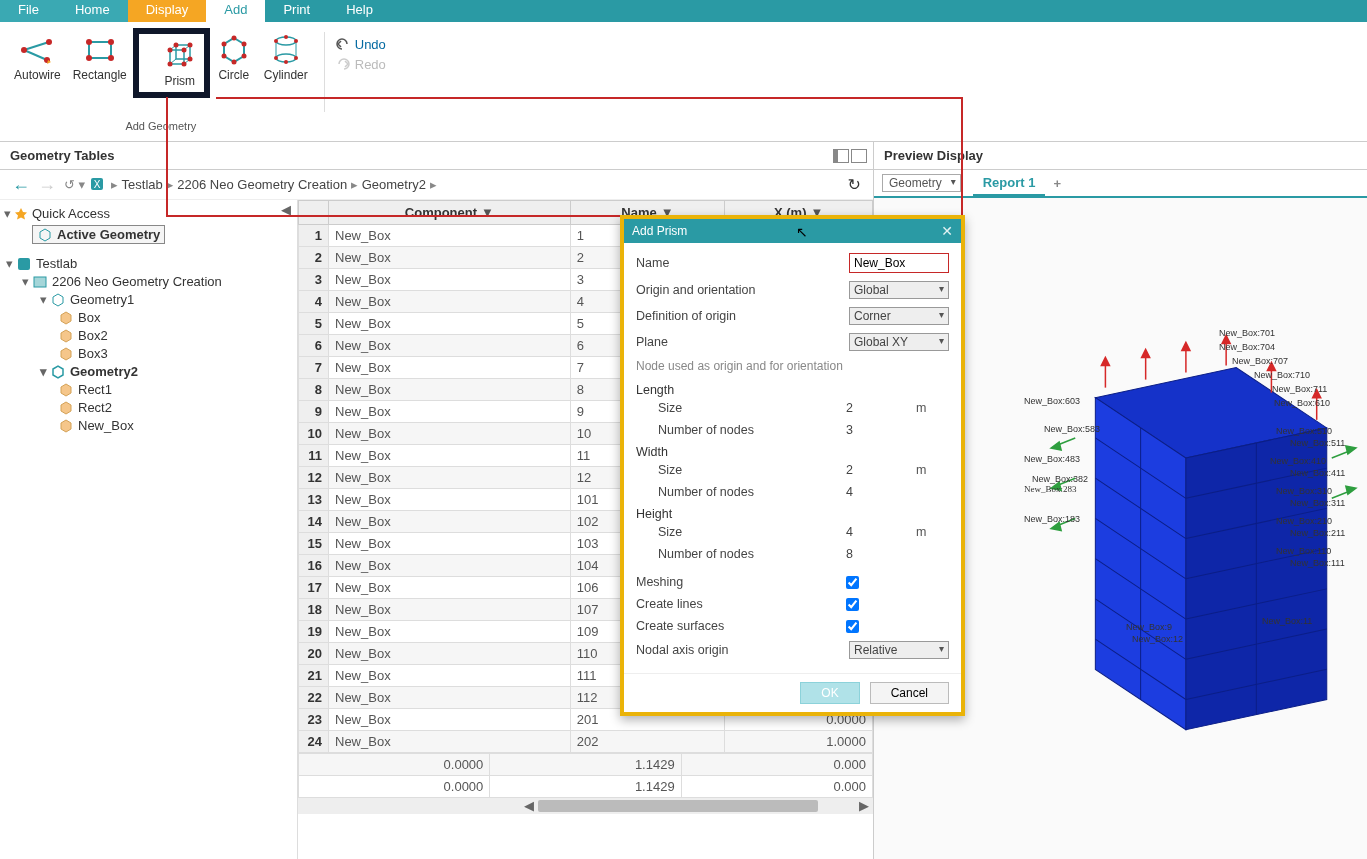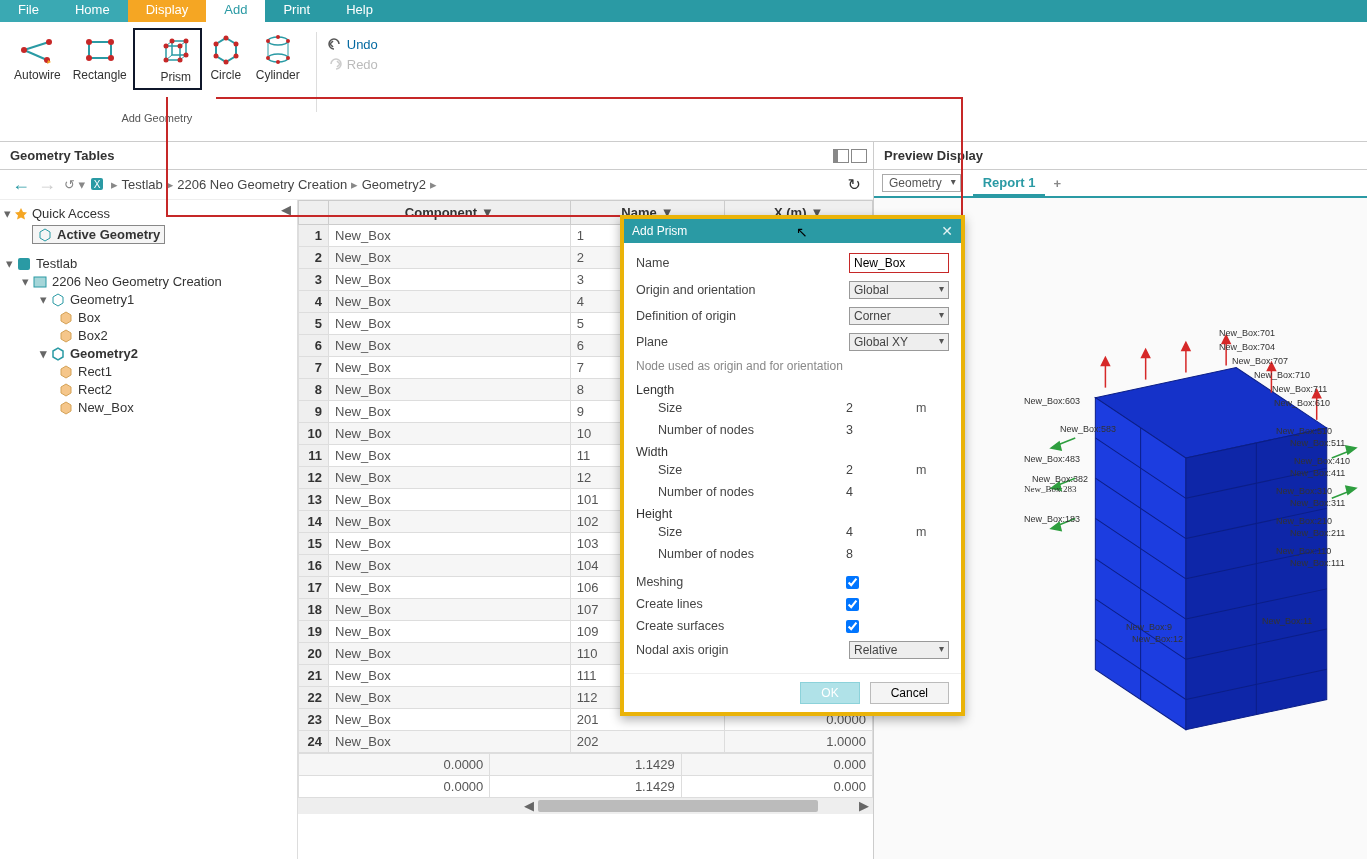--- a/index.html
+++ b/index.html
@@ -14,21 +14,21 @@
 .menuitem.add { background: #fff; color: #2a9aa4; }
 .menuitem.print { }
 .menuitem.help { }
 
 
 .ribbon { height: 120px; border-bottom: 1px solid #ccc; display: flex; align-items: flex-start; padding: 6px 8px 0 8px; position: relative; }
 .ribbon-group { display: flex; flex-direction: column; align-items: center; margin-right: 4px; position: relative; }
 .ribbon-icons-row { display: flex; }
 .ribbon-btn { display: flex; flex-direction: column; align-items: center; padding: 4px 6px; cursor: pointer; font-size: 12px; color: #333; }
 .ribbon-btn svg { width: 36px; height: 36px; }
-.ribbon-btn.highlight { border: 2px solid #0f172a; padding-left: 23px; }
+.ribbon-btn.highlight { border: 6px solid #0f172a; padding-left: 23px; }
 .ribbon-group-label { font-size: 11px; color: #555; margin-top: 22px; text-align: center; }
 .ribbon-sep { width: 1px; height: 80px; background: #ddd; margin: 4px 6px 0 6px; }
 .undo-block { display: flex; flex-direction: column; padding-top: 6px; }
 .undo-item { display: flex; align-items: center; color: #0369a1; padding: 2px 4px; font-size: 13px; cursor: pointer; }
 .undo-item.disabled { color: #bbb; }
 .undo-item svg { width: 16px; height: 16px; margin-right: 4px; }
 
 
 .red-line { position: absolute; border-top: 2px solid #c62828; z-index: 5; }
 
@@ -288,20 +288,26 @@
           <svg class="tree-icon" viewBox="0 0 16 16">
               <polygon points="3,5 8,2 13,5 13,11 8,14 3,11" fill="#f5c68a" stroke="#d4a257"></polygon>
             </svg>
           <span>Box</span>
         </div>
         <div class="tree-row indent-3">
           <svg class="tree-icon" viewBox="0 0 16 16">
               <polygon points="3,5 8,2 13,5 13,11 8,14 3,11" fill="#f5c68a" stroke="#d4a257"></polygon>
             </svg>
           <span>Box2</span>
+        </div>
+        <div class="tree-row indent-3">
+          <svg class="tree-icon" viewBox="0 0 16 16">
+              <polygon points="3,5 8,2 13,5 13,11 8,14 3,11" fill="#f5c68a" stroke="#d4a257"></polygon>
+            </svg>
+          <span>Box3</span>
         </div>
         <div class="tree-row indent-2 bold">
           <span class="tree-arrow">▾</span>
           <svg class="tree-icon" viewBox="0 0 16 16">
               <polygon points="3,5 8,2 13,5 13,11 8,14 3,11" fill="none" stroke="#2a9aa4" stroke-width="1.5"></polygon>
             </svg>
           <span>Geometry2</span>
         </div>
         <div class="tree-row indent-3">
           <svg class="tree-icon" viewBox="0 0 16 16">
@@ -569,25 +575,25 @@
         </g>
       </svg>
       
       <div class="preview-3d-label" style="top:130px;left:345px;">New_Box:701</div>
       <div class="preview-3d-label" style="top:144px;left:345px;">New_Box:704</div>
       <div class="preview-3d-label" style="top:158px;left:358px;">New_Box:707</div>
       <div class="preview-3d-label" style="top:172px;left:380px;">New_Box:710</div>
       <div class="preview-3d-label" style="top:186px;left:398px;">New_Box:711</div>
       <div class="preview-3d-label" style="top:198px;left:150px;">New_Box:603</div>
       <div class="preview-3d-label" style="top:200px;left:400px;">New_Box:610</div>
-      <div class="preview-3d-label" style="top:226px;left:150px;padding-left:36px;">New_Box:583</div>
+      <div class="preview-3d-label" style="top:226px;left:134px;padding-left:36px;">New_Box:583</div>
       <div class="preview-3d-label" style="top:228px;left:402px;">New_Box:510</div>
       <div class="preview-3d-label" style="top:240px;left:416px;">New_Box:511</div>
       <div class="preview-3d-label" style="top:256px;left:150px;">New_Box:483</div>
-      <div class="preview-3d-label" style="top:258px;left:396px;margin-left:24px;">New_Box:410</div>
+      <div class="preview-3d-label" style="top:258px;left:396px;">New_Box:410</div>
       <div class="preview-3d-label" style="top:270px;left:416px;">New_Box:411</div>
       <div class="preview-3d-label" style="top:300px;left:416px;">New_Box:311</div>
       <div class="preview-3d-label" style="top:288px;left:402px;">New_Box:310</div>
       <div class="preview-3d-label" style="top:286px;left:150px;font-family:Liberation Serif, serif;">New_Box:283</div>
       <div class="preview-3d-label" style="top:318px;left:402px;">New_Box:210</div>
       <div class="preview-3d-label" style="top:330px;left:416px;">New_Box:211</div>
       <div class="preview-3d-label" style="top:316px;left:150px;">New_Box:183</div>
       <div class="preview-3d-label" style="top:348px;left:402px;">New_Box:110</div>
       <div class="preview-3d-label" style="top:360px;left:416px;">New_Box:111</div>
       <div class="preview-3d-label" style="top:418px;left:388px;">New_Box:11</div>

